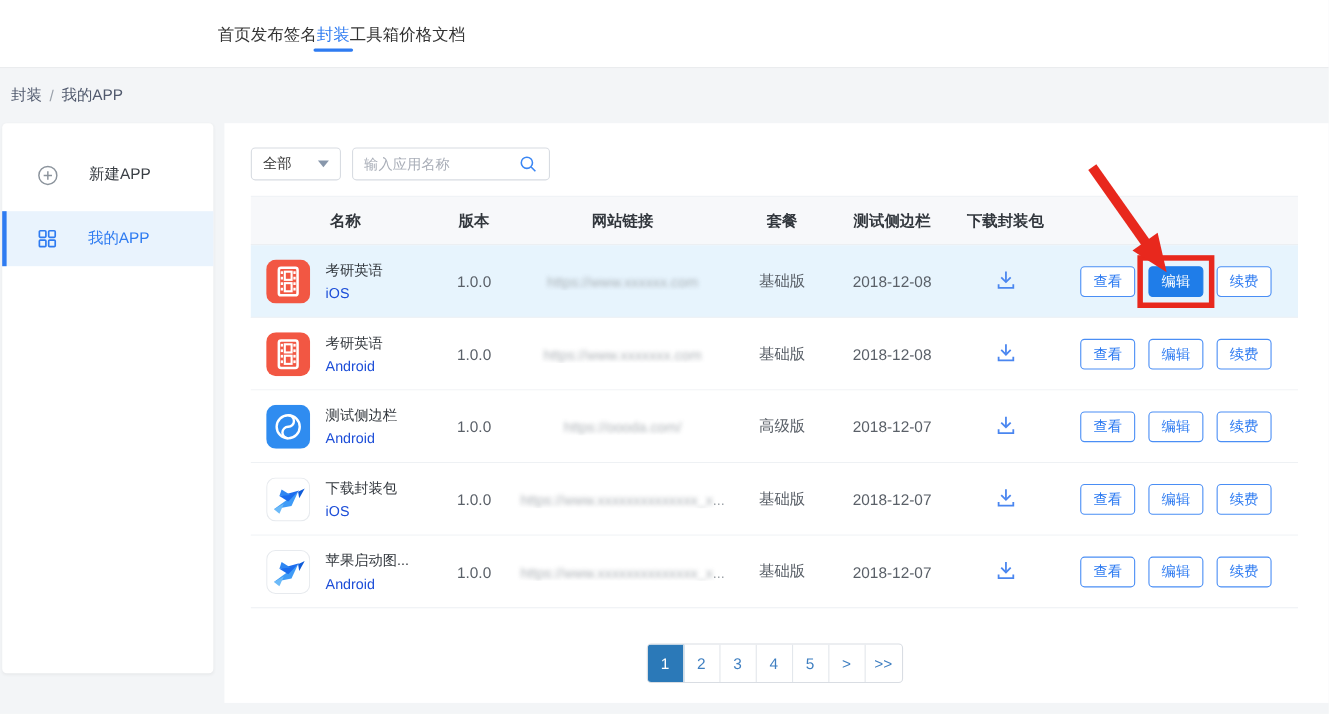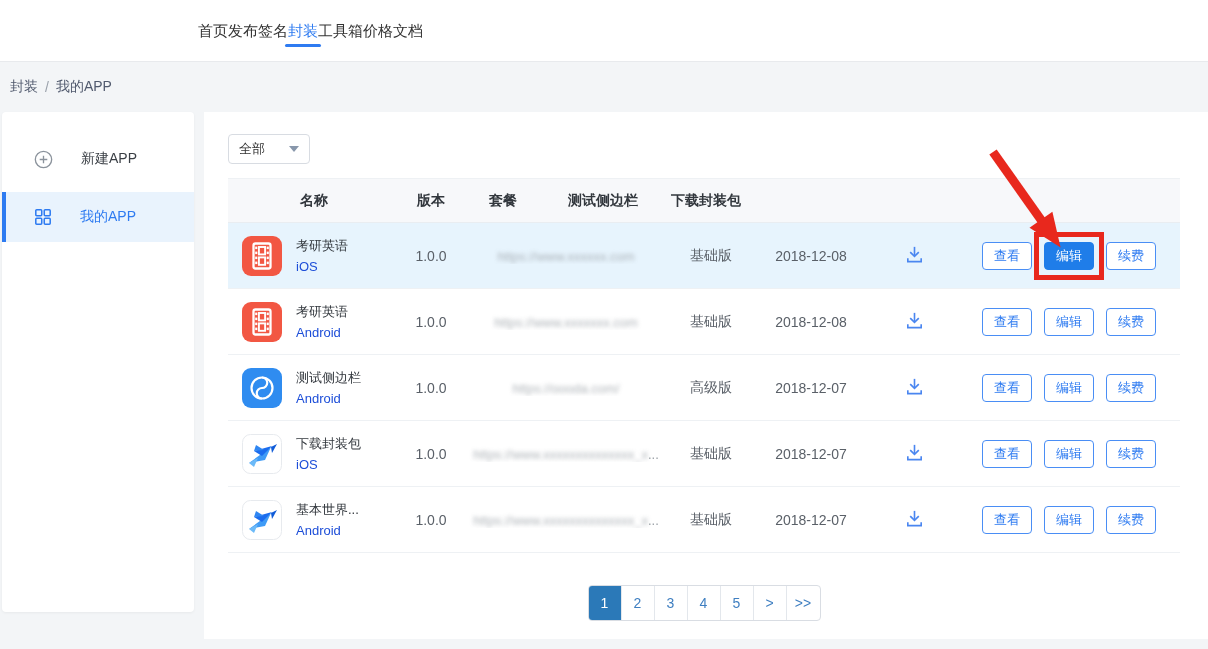--- a/index.html
+++ b/index.html
@@ -149,26 +149,36 @@
       <span>我的APP</span>
     </div>
   </aside>
 
 <main class="card">
   <div class="filter-row">
     <div class="select">
       <span>全部</span>
       <span class="caret"></span>
     </div>
+    <div class="search">
+      <input type="text" placeholder="输入应用名称" style="">
+      <span class="side-icon">
+          <svg viewBox="0 0 18 18" width="17" height="17">
+            <circle cx="7.4" cy="7.4" r="5.4" fill="none" stroke="#3a86f4" stroke-width="1.5"></circle>
+            <path d="M11.5,11.5 L15.6,15.6" stroke="#3a86f4" stroke-width="1.5"></path>
+          </svg>
+        </span>
+    </div>
   </div>
 
   <div class="table">
     <div class="thead" id="thead">
         <div class="hcell c-name">名称</div>
         <div class="hcell c-ver">版本</div>
+        <div class="hcell c-url">网站链接</div>
         <div class="hcell c-plan">套餐</div>
         <div class="hcell c-date">测试侧边栏</div>
         <div class="hcell c-dl">下载封装包</div>
       </div>
     <div id="tbody">
   <div class="trow hl">
     <div class="col c-name">
       <span class="app-icon">
               <svg viewBox="0 0 40 40" width="40" height="40">
                 <rect width="40" height="40" rx="9" fill="#f25743"></rect>
@@ -342,21 +352,21 @@
               <svg viewBox="0 0 40 40" width="40" height="40">
                 <rect x="0.5" y="0.5" width="39" height="39" rx="8" fill="#fff" stroke="#e7eaee"></rect>
                 <polygon points="7,29 29,13 23,26" fill="#3f9bf6"></polygon>
                 <polygon points="12,17 30,12 20,22" fill="#1b6cee"></polygon>
                 <polygon points="29,13 35,10 30,19" fill="#0f5bd8"></polygon>
                 <polygon points="7,29 16,24 12,33" fill="#6cbaf8"></polygon>
                 <polygon points="14,11 22,16 12,17" fill="#2f86f2"></polygon>
               </svg>
             </span>
       <div class="nm">
-        <div class="app-name">基本世界...</div>
+        <div class="app-name">苹果启动图...</div>
         <div class="app-platform">Android</div>
       </div>
     </div>
     <div class="col c-ver">1.0.0</div>
     <div class="col c-url">
       <span class="blur">https://www.xxxxxxxxxxxxxx_x</span><span class="url-suffix">...</span>
     </div>
     <div class="col c-plan">基础版</div>
     <div class="col c-date">2018-12-07</div>
     <div class="col c-dl">

